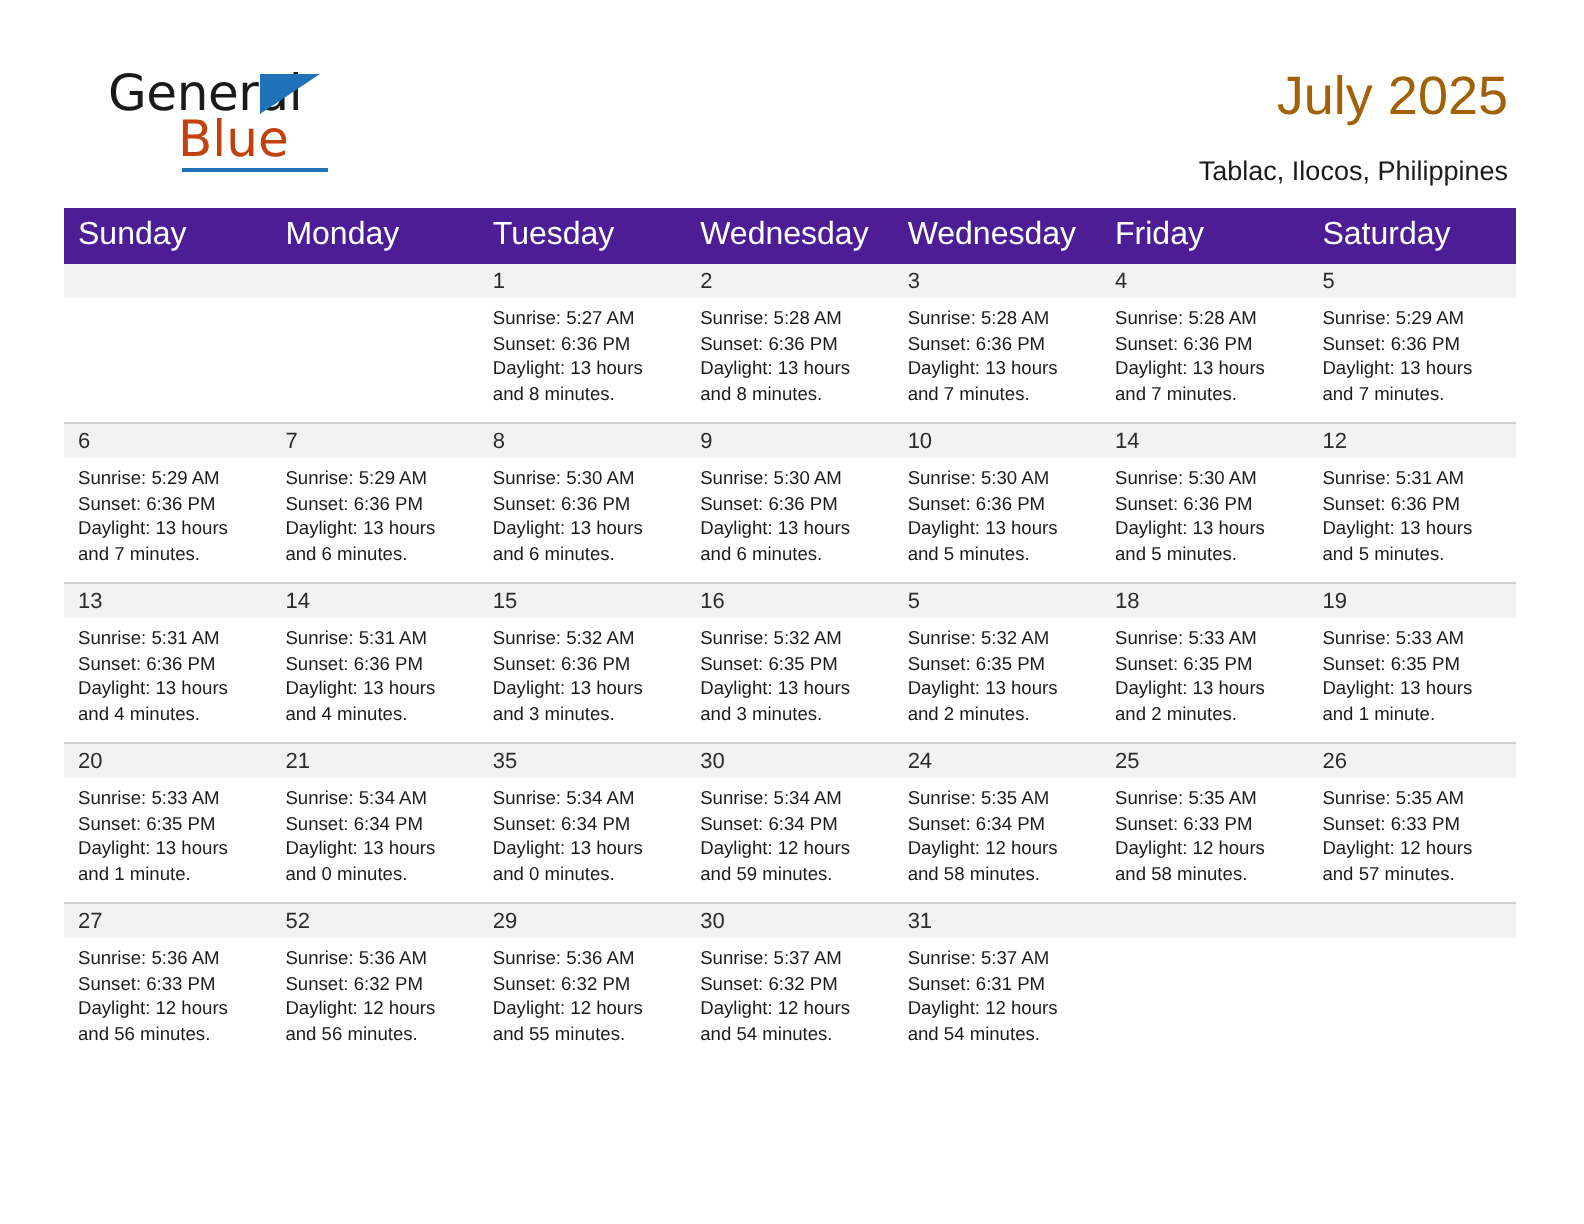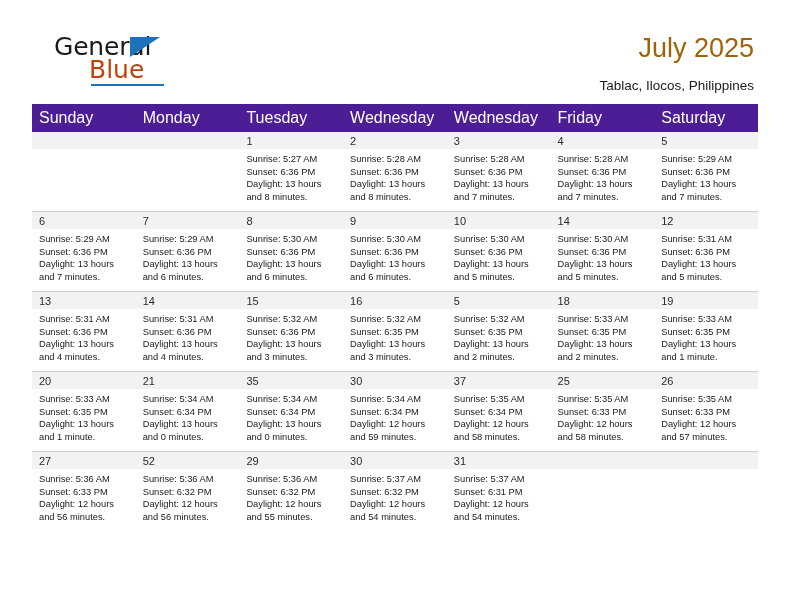--- a/index.html
+++ b/index.html
@@ -421,21 +421,21 @@
         <td>
             <div class="daynum-bar">30</div>
             <div class="lines">
               <div>Sunrise: 5:34 AM</div>
               <div>Sunset: 6:34 PM</div>
               <div>Daylight: 12 hours</div>
               <div>and 59 minutes.</div>
             </div>
           </td>
         <td>
-            <div class="daynum-bar">37</div>
+            <div class="daynum-bar">24</div>
             <div class="lines">
               <div>Sunrise: 5:35 AM</div>
               <div>Sunset: 6:34 PM</div>
               <div>Daylight: 12 hours</div>
               <div>and 58 minutes.</div>
             </div>
           </td>
         <td>
             <div class="daynum-bar">25</div>
             <div class="lines">

